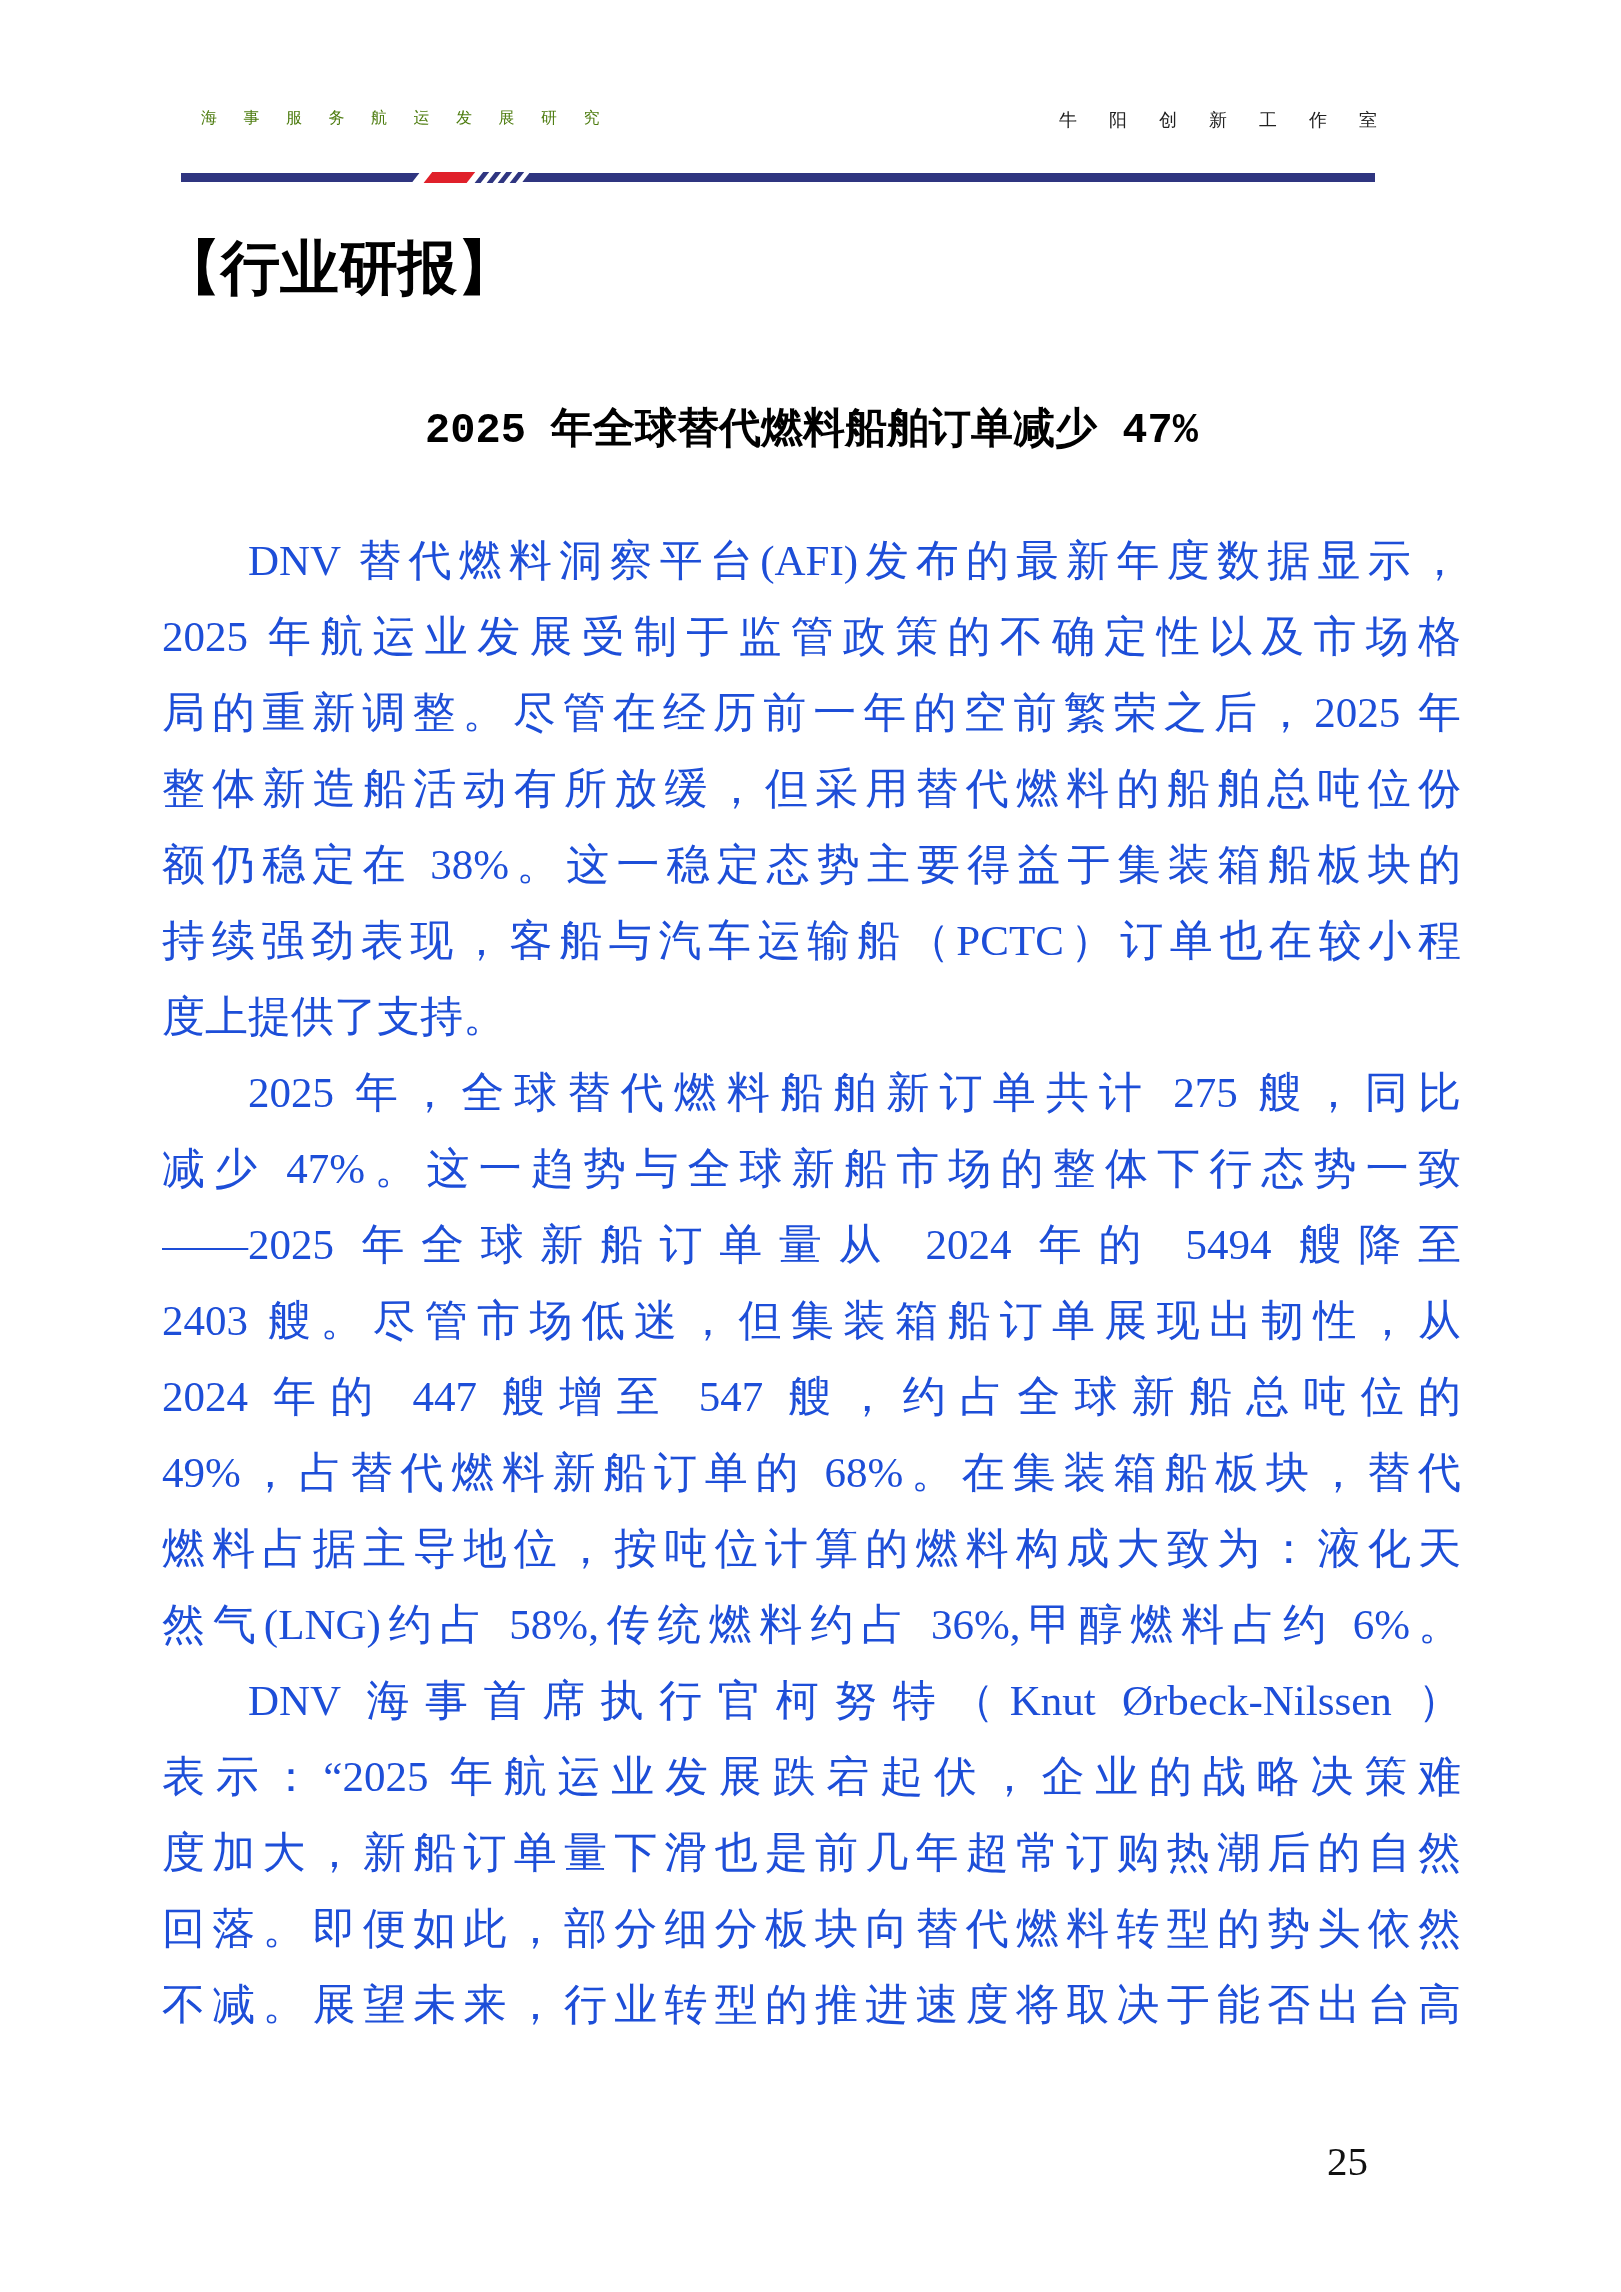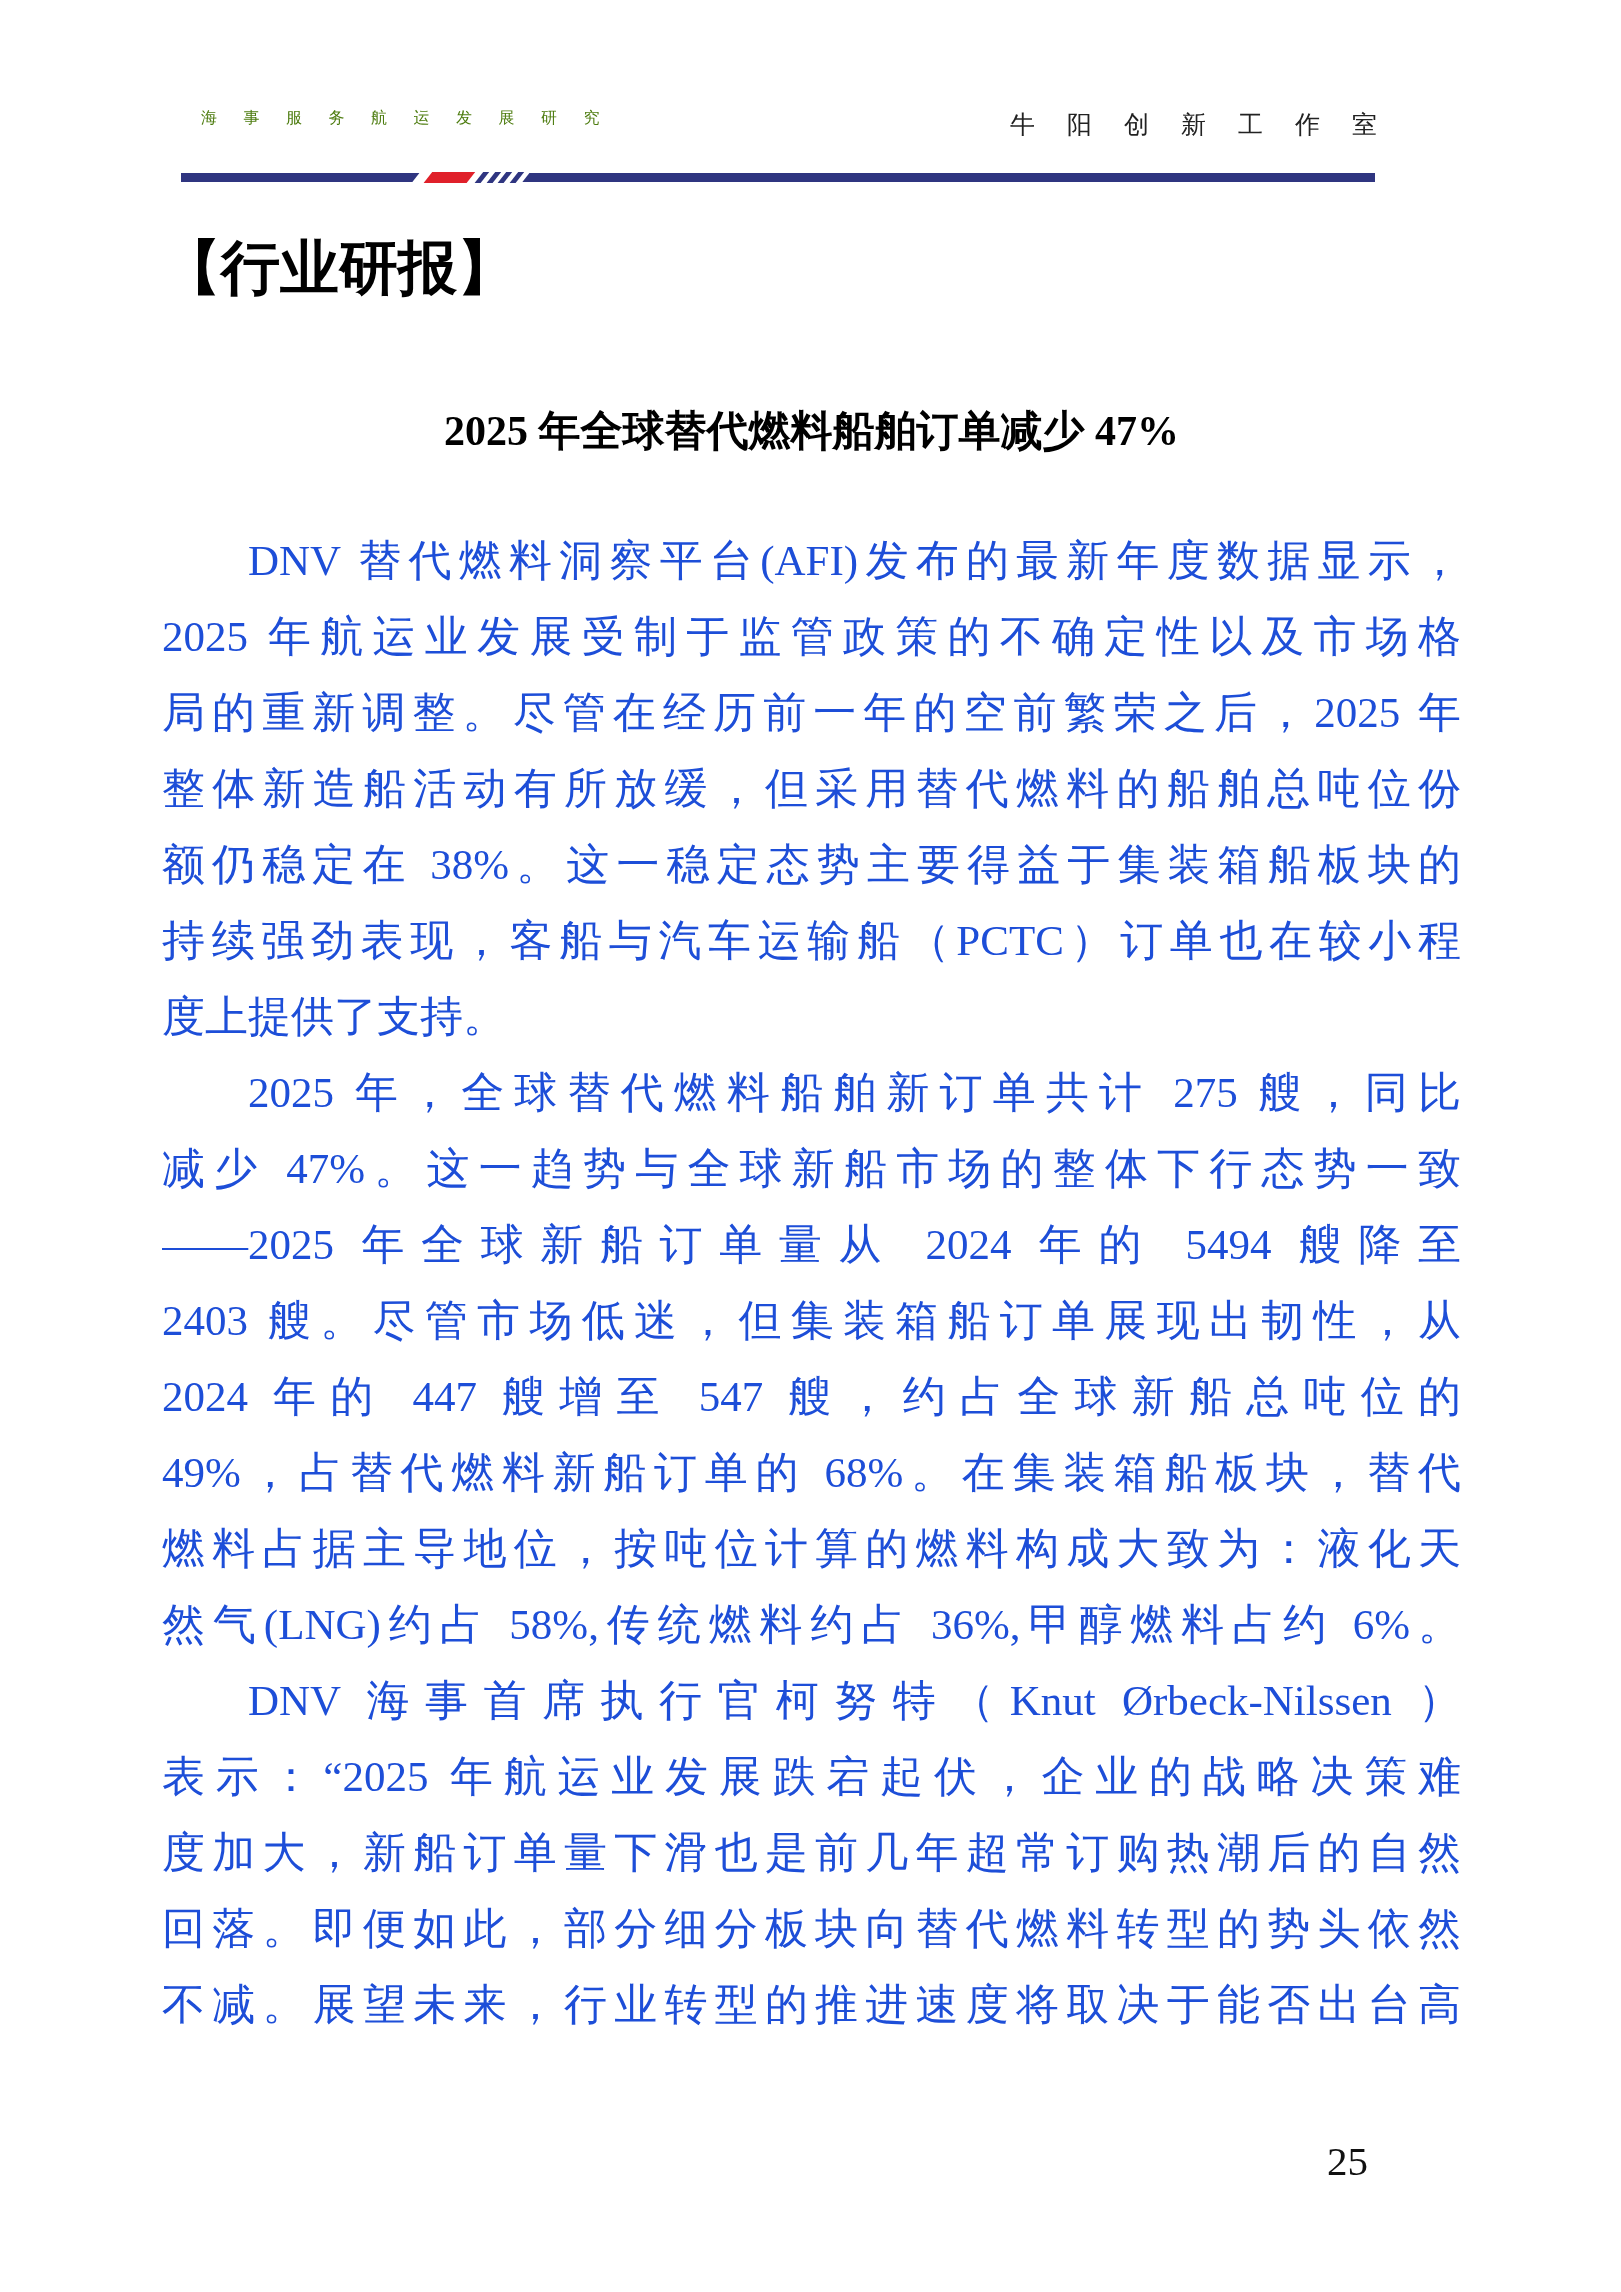--- a/index.html
+++ b/index.html
@@ -13,21 +13,21 @@
   }
   
   .hdr-left{
     position:absolute;top:108px;left:201px;
     font-size:16px;letter-spacing:26.5px;color:#4d7c0f;
     font-family:"Liberation Serif","DejaVu Serif",serif;
     white-space:nowrap;
   }
   .hdr-right{
     position:absolute;top:108px;right:212px;
-    font-size:25px;letter-spacing:32px;color:#222222;
+    font-size:18px;letter-spacing:32px;color:#222222;
     font-family:"Liberation Serif","DejaVu Serif",serif;
     white-space:nowrap;
   }
   .rule{
     position:absolute;top:173px;left:181px;
     width:1194px;height:8.8px;
     background:var(--rule-navy,#2f3580);
   }
   .rule-gap{
     position:absolute;left:235px;top:-2px;height:12.7px;width:110px;
@@ -46,21 +46,21 @@
   .section-title{
     position:absolute;top:233px;left:162px;width:1299px;
     text-align:left;
     font-family:"Liberation Sans","DejaVu Sans",sans-serif;
     font-weight:700;font-size:59px;line-height:1.2;
     color:#000000;white-space:nowrap;
   }
   .headline{
     position:absolute;top:406px;left:162px;width:1299px;
     text-align:center;
-    font-family:Liberation Serif, serif;
+    font-family:Liberation Mono, monospace;
     font-weight:700;font-size:42px;line-height:1.2;
     color:#000000;white-space:nowrap;
   }
   
   .body-text{
     position:absolute;top:523px;left:162px;width:1299px;
     font-size:43px;color:#1d4ed8;
   }
   .line{
     height:76px;line-height:76px;

